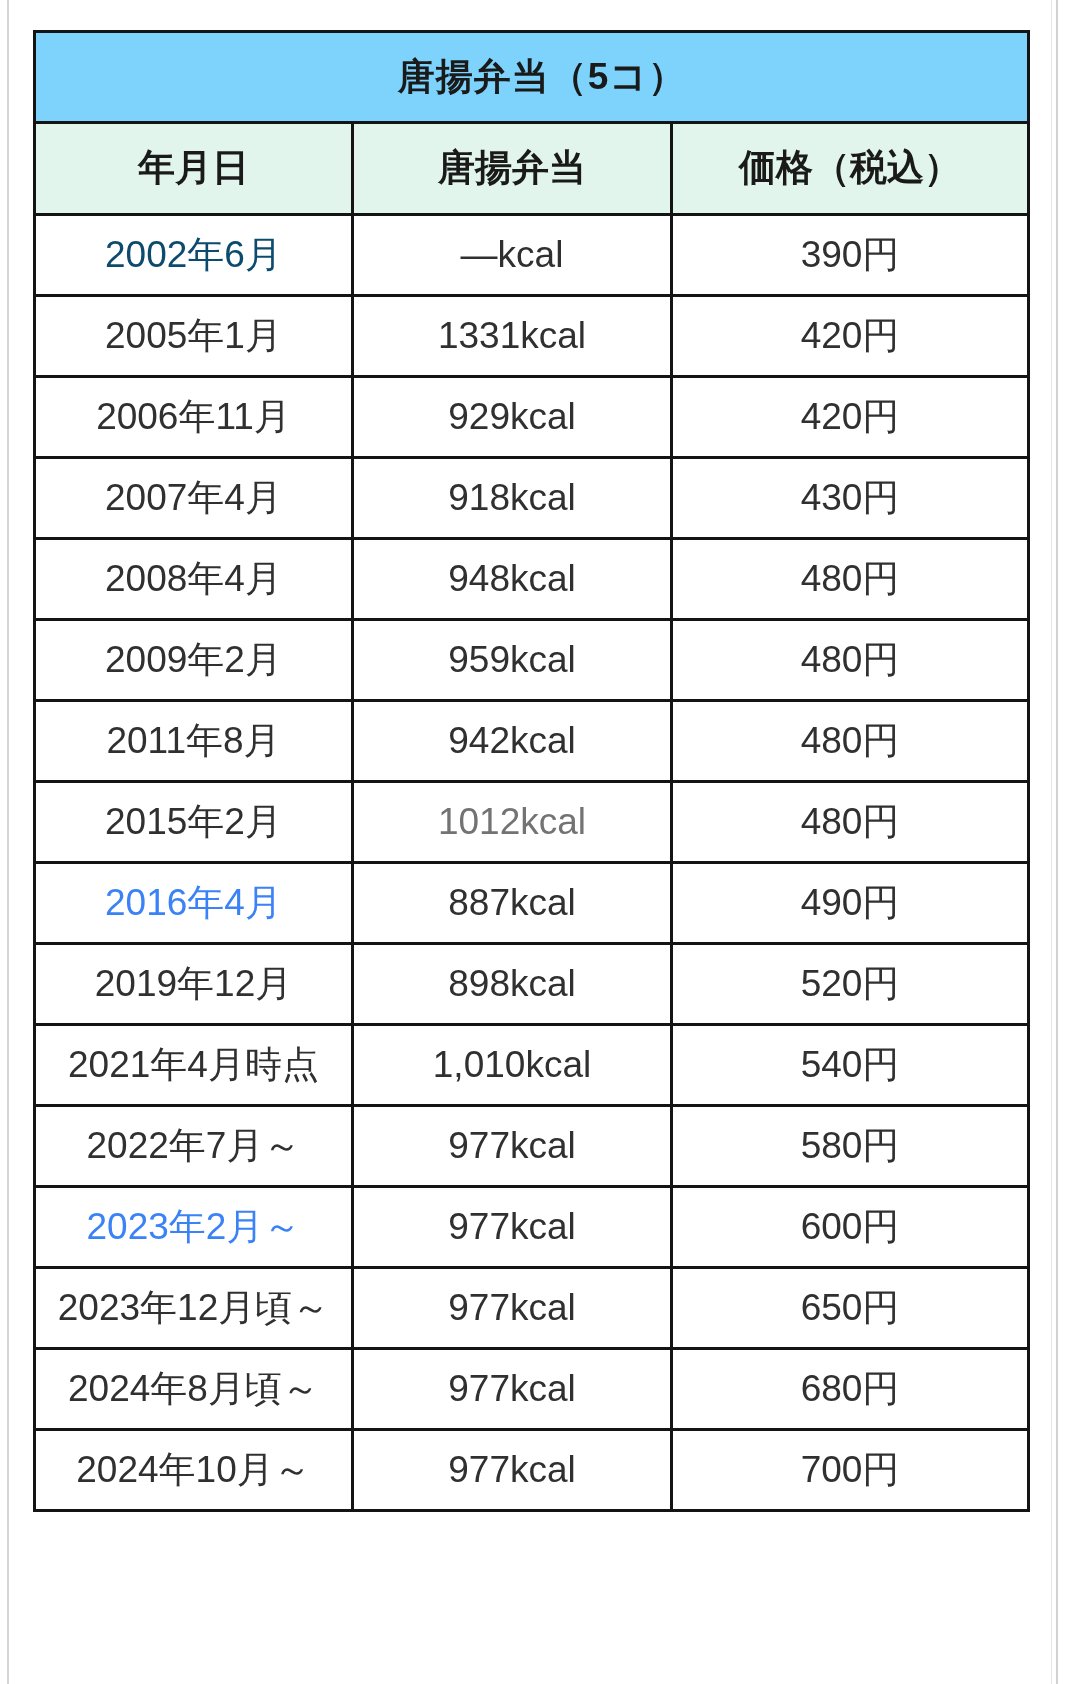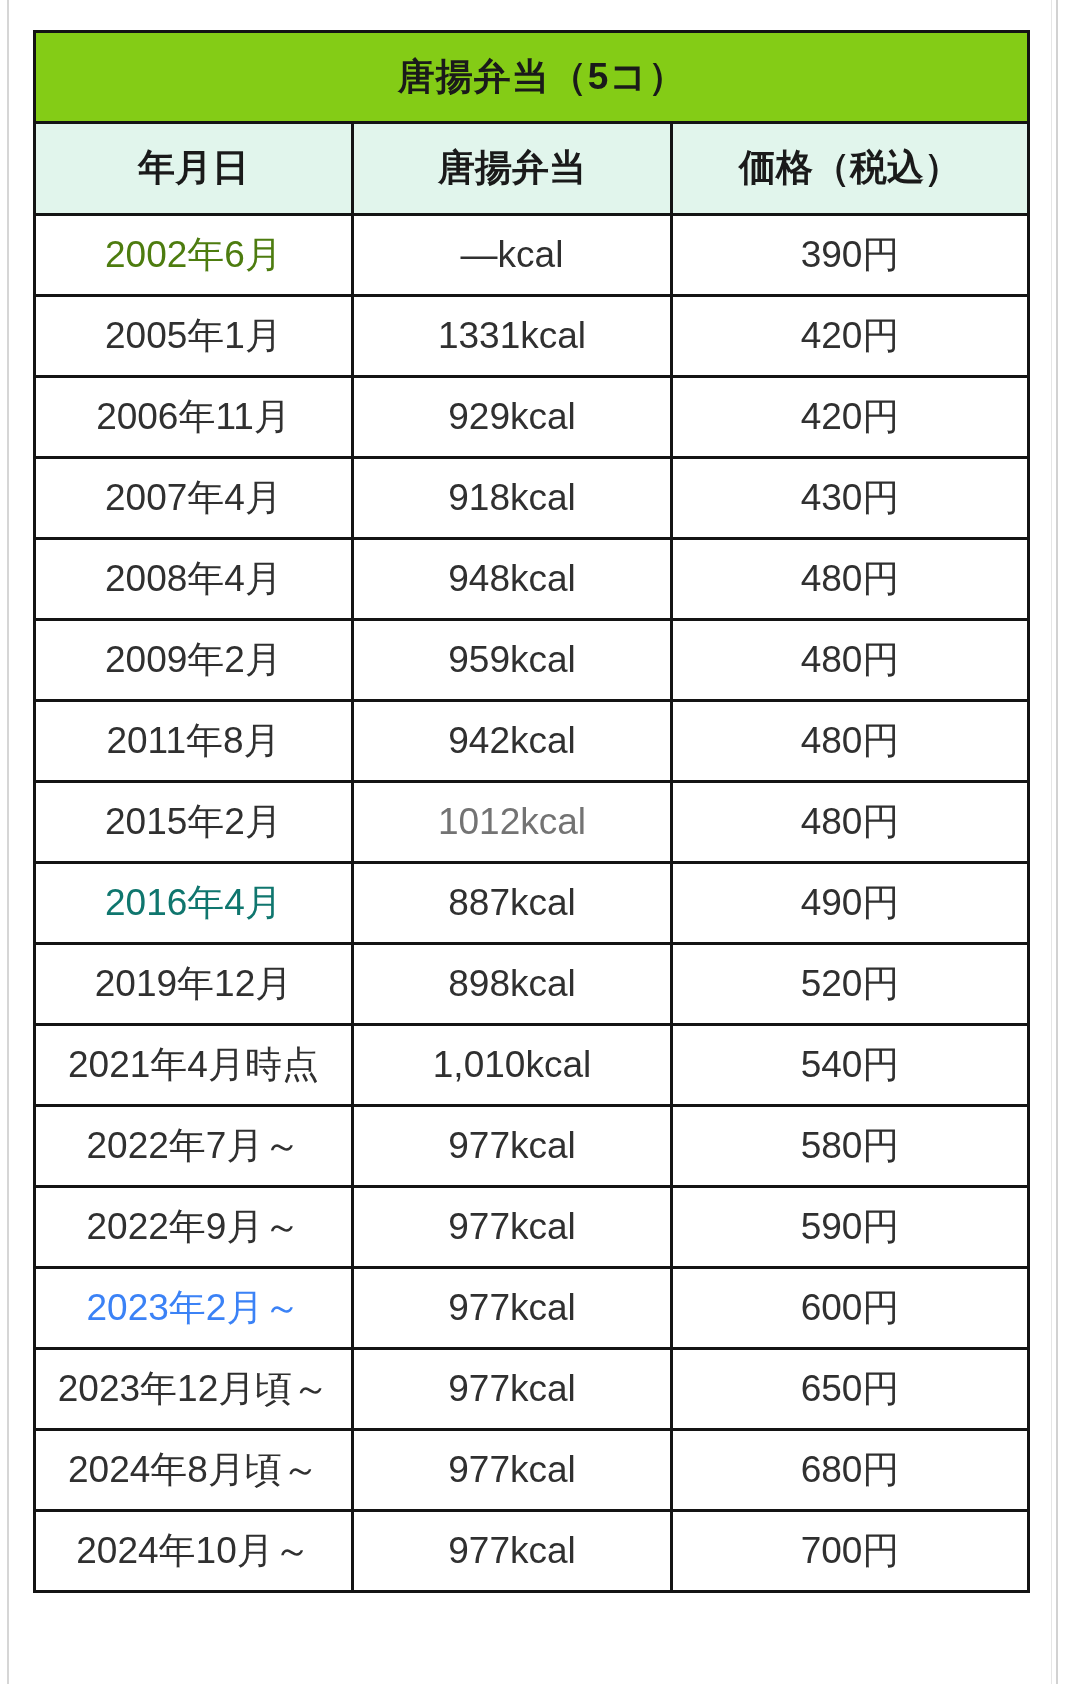--- a/index.html
+++ b/index.html
@@ -89,31 +89,31 @@
 <div class="left-edge-line"></div>
 
 <table class="price-table">
   <colgroup>
     <col class="c1">
     <col class="c2">
     <col class="c3">
   </colgroup>
   <thead>
     <tr class="title-row">
-      <th colspan="3" style="background: #84cc16; color: rgb(26, 26, 26); border-color: rgb(20, 20, 20); padding-left: 21px;">唐揚弁当（5コ）</th>
+      <th colspan="3" style="background: #7dd3fc; color: rgb(26, 26, 26); border-color: rgb(20, 20, 20); padding-left: 21px;">唐揚弁当（5コ）</th>
     </tr>
     <tr class="header-row">
       <th style="background: rgb(225, 245, 236); color: rgb(26, 26, 26); border-color: rgb(20, 20, 20);">年月日</th>
       <th style="background: rgb(225, 245, 236); color: rgb(26, 26, 26); border-color: rgb(20, 20, 20);">唐揚弁当</th>
       <th style="background: rgb(225, 245, 236); color: rgb(26, 26, 26); border-color: rgb(20, 20, 20);">価格（税込）</th>
     </tr>
   </thead>
   <tbody id="rows-body">
       <tr>
-        <td style="color: #4d7c0f; border-color: rgb(20, 20, 20); text-align: center;">2002年6月</td>
+        <td style="color: #0c4a6e; border-color: rgb(20, 20, 20); text-align: center;">2002年6月</td>
         <td style="color: rgb(48, 48, 48); border-color: rgb(20, 20, 20);">―kcal</td>
         <td style="color: rgb(48, 48, 48); border-color: rgb(20, 20, 20);">390円</td>
       </tr>
       <tr>
         <td style="color: rgb(48, 48, 48); border-color: rgb(20, 20, 20);">2005年1月</td>
         <td style="color: rgb(48, 48, 48); border-color: rgb(20, 20, 20);">1331kcal</td>
         <td style="color: rgb(48, 48, 48); border-color: rgb(20, 20, 20);">420円</td>
       </tr>
       <tr>
         <td style="color: rgb(48, 48, 48); border-color: rgb(20, 20, 20);">2006年11月</td>
@@ -139,43 +139,38 @@
         <td style="color: rgb(48, 48, 48); border-color: rgb(20, 20, 20);">2011年8月</td>
         <td style="color: rgb(48, 48, 48); border-color: rgb(20, 20, 20);">942kcal</td>
         <td style="color: rgb(48, 48, 48); border-color: rgb(20, 20, 20);">480円</td>
       </tr>
       <tr>
         <td style="color: rgb(48, 48, 48); border-color: rgb(20, 20, 20);">2015年2月</td>
         <td style="color: #737373; border-color: rgb(20, 20, 20);">1012kcal</td>
         <td style="color: rgb(48, 48, 48); border-color: rgb(20, 20, 20);">480円</td>
       </tr>
       <tr>
-        <td style="color: #0f766e; border-color: rgb(20, 20, 20);">2016年4月</td>
+        <td style="color: #3b82f6; border-color: rgb(20, 20, 20);">2016年4月</td>
         <td style="color: rgb(48, 48, 48); border-color: rgb(20, 20, 20);">887kcal</td>
         <td style="color: rgb(48, 48, 48); border-color: rgb(20, 20, 20);">490円</td>
       </tr>
       <tr>
         <td style="color: rgb(48, 48, 48); border-color: rgb(20, 20, 20); margin-top: 19px;">2019年12月</td>
         <td style="color: rgb(48, 48, 48); border-color: rgb(20, 20, 20); border-radius: 26px;">898kcal</td>
         <td style="color: rgb(48, 48, 48); border-color: rgb(20, 20, 20);">520円</td>
       </tr>
       <tr>
         <td style="color: rgb(48, 48, 48); border-color: rgb(20, 20, 20);">2021年4月時点</td>
         <td style="color: rgb(48, 48, 48); border-color: rgb(20, 20, 20);">1,010kcal</td>
         <td style="color: rgb(48, 48, 48); border-color: rgb(20, 20, 20);">540円</td>
       </tr>
       <tr>
         <td style="color: rgb(48, 48, 48); border-color: rgb(20, 20, 20);">2022年7月～</td>
         <td style="color: rgb(48, 48, 48); border-color: rgb(20, 20, 20);">977kcal</td>
         <td style="color: rgb(48, 48, 48); border-color: rgb(20, 20, 20);">580円</td>
-      </tr>
-      <tr>
-        <td style="color: rgb(48, 48, 48); border-color: rgb(20, 20, 20);">2022年9月～</td>
-        <td style="color: rgb(48, 48, 48); border-color: rgb(20, 20, 20);">977kcal</td>
-        <td style="color: rgb(48, 48, 48); border-color: rgb(20, 20, 20);">590円</td>
       </tr>
       <tr>
         <td style="color: #3b82f6; border-color: rgb(20, 20, 20); text-align: center;">2023年2月～</td>
         <td style="color: rgb(48, 48, 48); border-color: rgb(20, 20, 20);">977kcal</td>
         <td style="color: rgb(48, 48, 48); border-color: rgb(20, 20, 20);">600円</td>
       </tr>
       <tr>
         <td style="color: rgb(48, 48, 48); border-color: rgb(20, 20, 20);">2023年12月頃～</td>
         <td style="color: rgb(48, 48, 48); border-color: rgb(20, 20, 20);">977kcal</td>
         <td style="color: rgb(48, 48, 48); border-color: rgb(20, 20, 20);">650円</td>

